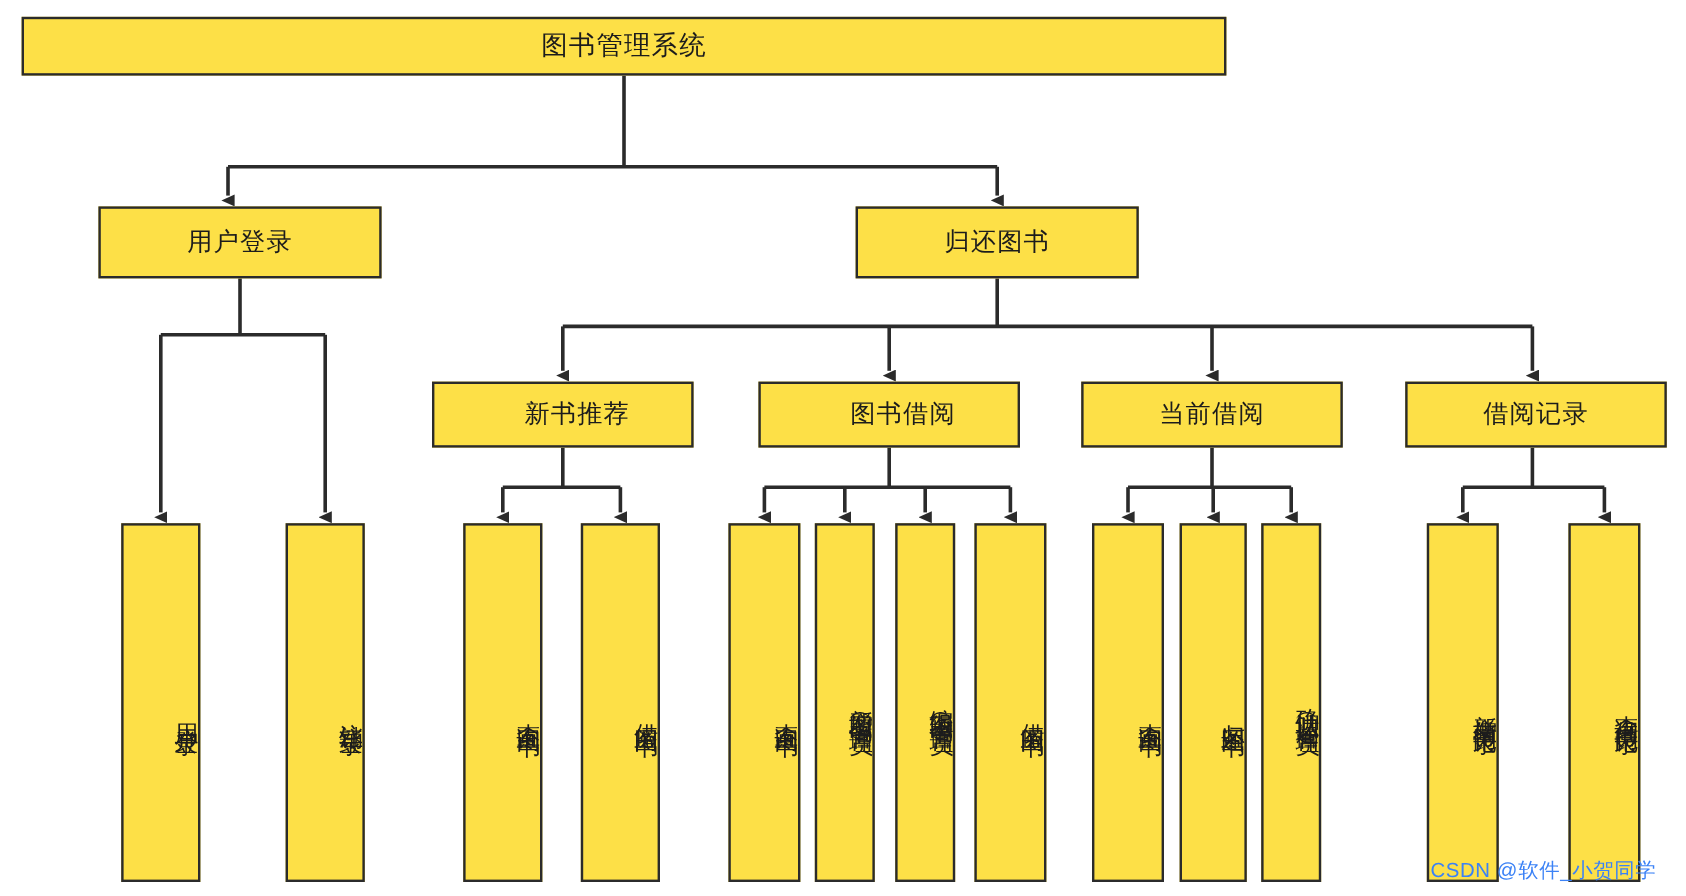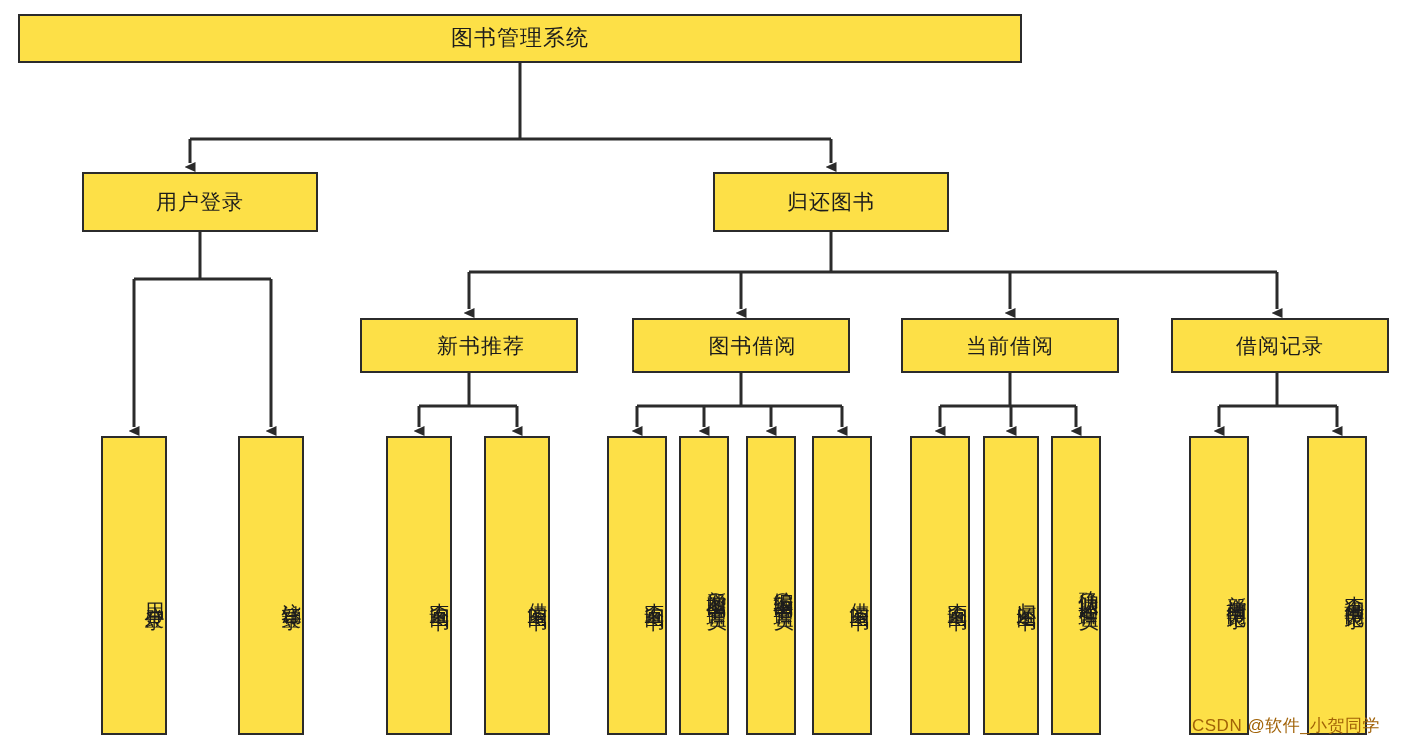--- a/index.html
+++ b/index.html
@@ -51,21 +51,21 @@
     align-items: flex-start;
     justify-content: center;
     line-height: 1.05;
   }
   .node.vert.tall {
     padding-top: 6px;
   }
   .watermark {
     position: absolute;
     font-size: 17px;
-    color: #a16207;
+    color: #3b82f6;
     white-space: nowrap;
     letter-spacing: 0.5px;
   }
 </style>
 </head>
 <body>
 
 <div id="canvas">
 
   <svg class="edges" viewBox="0 0 1405 747">

